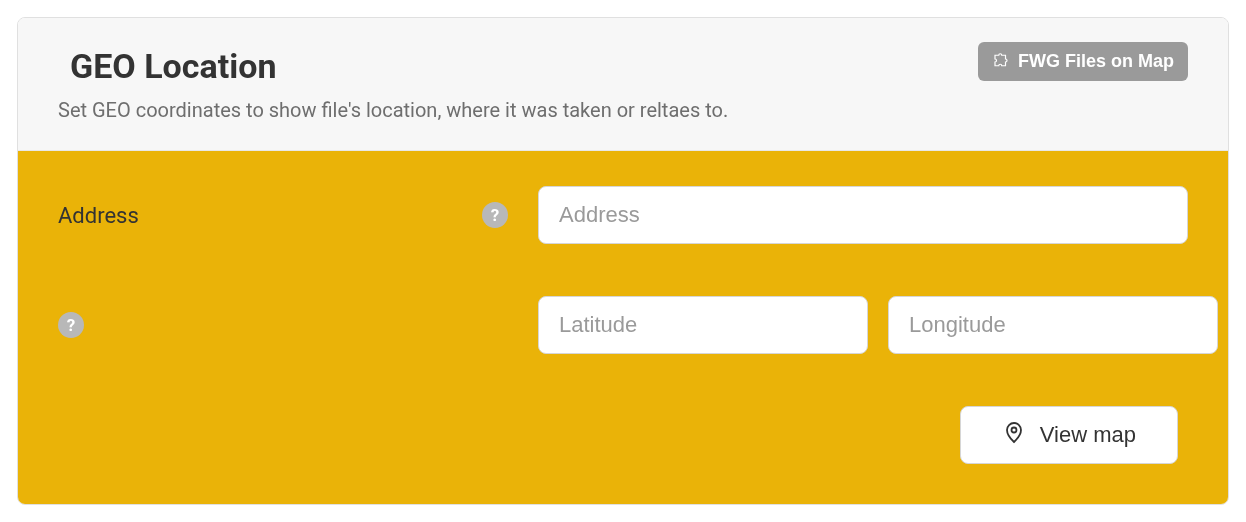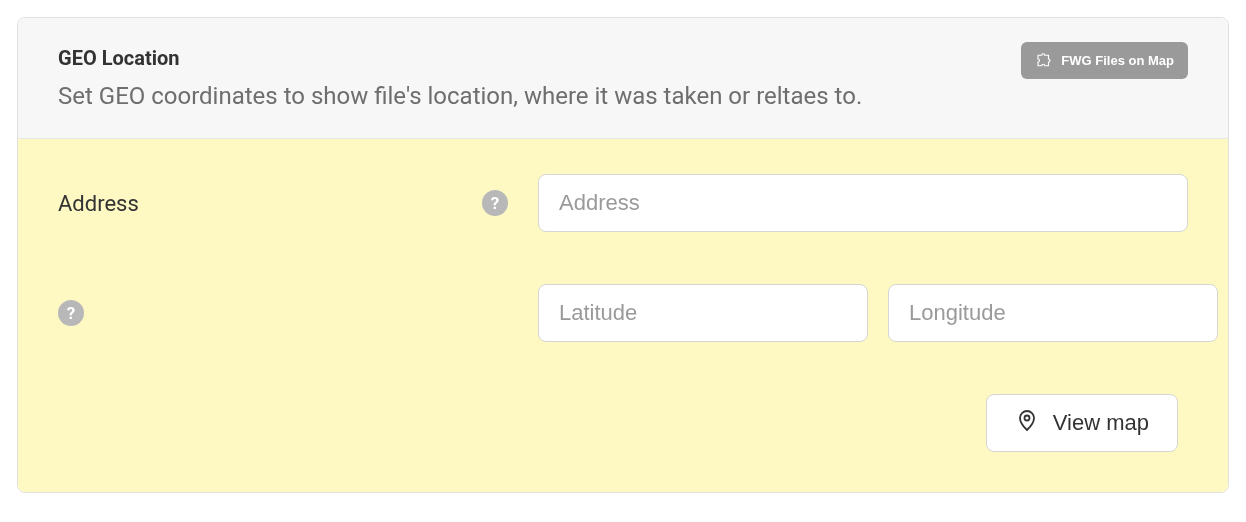--- a/index.html
+++ b/index.html
@@ -24,53 +24,54 @@
       border-bottom: 1px solid #e8e8e8;
       position: relative;
       display: flex;
       justify-content: space-between;
       align-items: flex-start;
     }
     .panel-header-text {
       flex: 1;
     }
     .panel-title {
+      font-size: 34px;
+      font-weight: 700;
+      color: #333333;
+      margin-bottom: 12px;
+      margin-left: 12px;
+    }
+    .panel-subtitle {
       font-size: 20px;
-      font-weight: 700;
-      color: #333333;
-      margin-bottom: 12px;
-    }
-    .panel-subtitle {
-      font-size: 24px;
       color: #6e6e6e;
       font-weight: 400;
     }
     .header-badge {
       background: #9a9a9a;
       color: #ffffff;
       border: none;
       border-radius: 6px;
       padding: 8px 14px;
-      font-size: 13px;
+      font-size: 18px;
       font-weight: 600;
       display: inline-flex;
       align-items: center;
       gap: 8px;
       cursor: pointer;
       margin-top: -4px;
     }
     .header-badge svg {
       width: 18px;
       height: 18px;
       fill: none;
       stroke: #ffffff;
       stroke-width: 1.6;
     }
     .panel-body {
-      background: #fef9c3;
+      background: #eab308;
       padding: 35px 40px 40px 40px;
     }
     .form-row {
       display: flex;
       align-items: center;
       margin-bottom: 52px;
     }
     .form-row:last-of-type {
       margin-bottom: 30px;
     }
@@ -125,21 +126,21 @@
     .action-row {
       display: flex;
       justify-content: flex-end;
       padding-right: 10px;
     }
     .view-map-btn {
       height: 58px;
       border: 1px solid #d6d6d6;
       border-radius: 8px;
       background: #ffffff;
-      padding: 0 28px;
+      padding: 0 41px;
       display: inline-flex;
       align-items: center;
       gap: 14px;
       cursor: pointer;
       font-size: 22px;
       color: #333333;
     }
     .view-map-btn svg {
       width: 24px;
       height: 24px;

